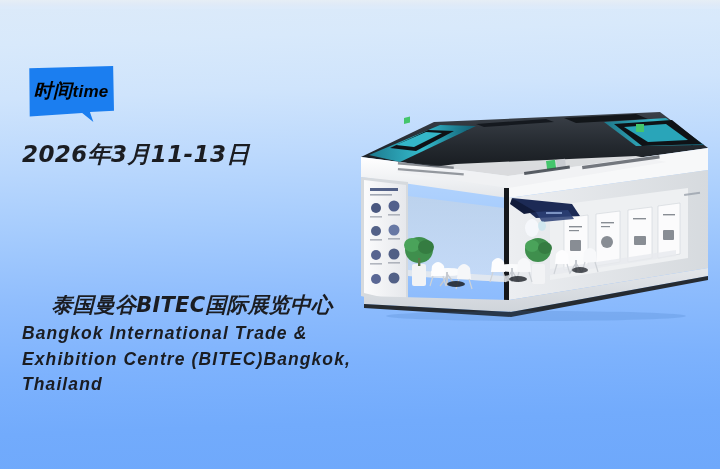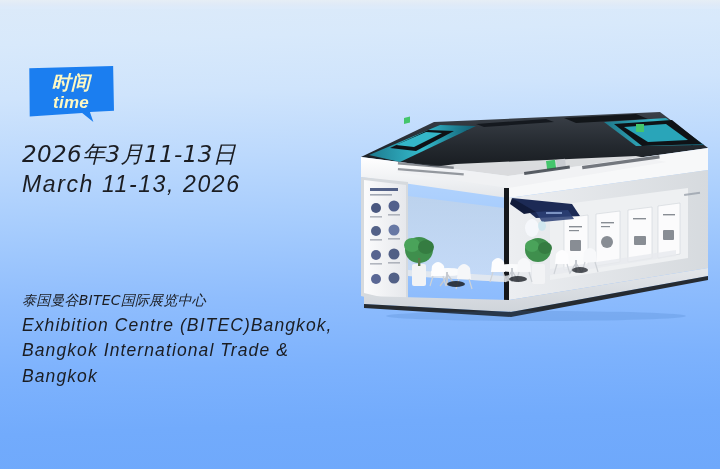--- a/index.html
+++ b/index.html
@@ -33,24 +33,24 @@
   }
 
   
   .left-col{ position:absolute; left:0; top:0; width:360px; height:100%; z-index:5; }
 
   
   .badge{
     position:absolute;
     width:86px; height:56px;
     background:#1b7ef0;
-    color:#fef9c3;
+    color:#000000;
     -webkit-clip-path:polygon(1.5% 4%, 99% 0%, 100% 80%, 72% 82%, 76% 100%, 63% 84%, 2% 90%);
     clip-path:polygon(1.5% 4%, 99% 0%, 100% 80%, 72% 82%, 76% 100%, 63% 84%, 2% 90%);
-    display:flex; flex-direction:column;
+    display:flex; flex-direction:row;
     align-items:center; justify-content:center;
     line-height:1;
     padding-bottom:5px;
   }
   .badge .cn{
     font-size:19px; font-weight:700; font-style:italic;
     letter-spacing:.5px; margin-bottom:2px;
     font-family:"DejaVu Sans","Liberation Sans",sans-serif;
   }
   .badge .en{
@@ -59,36 +59,37 @@
     text-align:right;
   }
 
   #badge-time{ left:28px; top:66px; }
   #badge-place{ left:28px; top:222px; }
 
   
   .info-block{
     position:absolute; left:22px;
     color:#1b1d22;
-    font-style:italic; font-weight:400;
+    font-style:italic; font-weight:700;
   }
   #time-info{ top:140px; width:330px; }
   #time-info .line1{
     font-size:23px; letter-spacing:.4px; line-height:1.22;
     font-family:"DejaVu Sans","Liberation Sans",sans-serif;
   }
   #time-info .line2{
     font-size:23px; letter-spacing:1.6px; line-height:1.3; margin-top:2px;
   }
 
   #place-info{ top:292px; width:340px; }
   #place-info .cn-line{
-    font-size:14px; letter-spacing:.2px; line-height:1.25;
+    font-size:21px; letter-spacing:.2px; line-height:1.25;
     font-family:"DejaVu Sans","Liberation Sans",sans-serif;
     margin-bottom:3px;
+    text-align:center;
   }
   #place-info .en-line{
     font-size:17.5px; letter-spacing:1.1px; line-height:1.46;
   }
 
   
   #booth{
     position:absolute; left:336px; top:100px;
     width:384px; height:232px; z-index:4;
   }
@@ -101,29 +102,28 @@
 
   <div class="left-col">
 
     <div class="badge" id="badge-time">
       <span class="cn">时间</span>
       <span class="en">time</span>
     </div>
 
     <div class="info-block" id="time-info">
       <div class="line1">2026年3月11-13日</div>
-      <div class="line2">March 11-13, 2026</div>
     </div>
 
 
     <div class="info-block" id="place-info">
       <div class="cn-line">泰国曼谷BITEC国际展览中心</div>
+      <div class="en-line">Bangkok International Trade &amp;</div>
       <div class="en-line">Exhibition Centre (BITEC)Bangkok,</div>
-      <div class="en-line">Bangkok International Trade &amp;</div>
-      <div class="en-line">Bangkok</div>
+      <div class="en-line">Thailand</div>
     </div>
   </div>
 
   <div id="booth">
     <svg viewBox="0 0 384 232" xmlns="http://www.w3.org/2000/svg">
       <defs>
         <linearGradient id="ceilTop" x1="0" y1="0" x2="0" y2="1">
           <stop offset="0" stop-color="#3b4149"></stop>
           <stop offset=".55" stop-color="#23282e"></stop>
           <stop offset="1" stop-color="#14181c"></stop>

